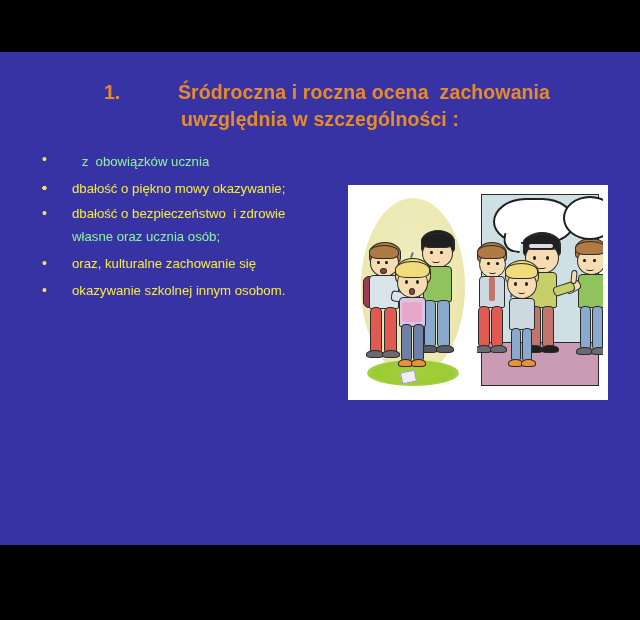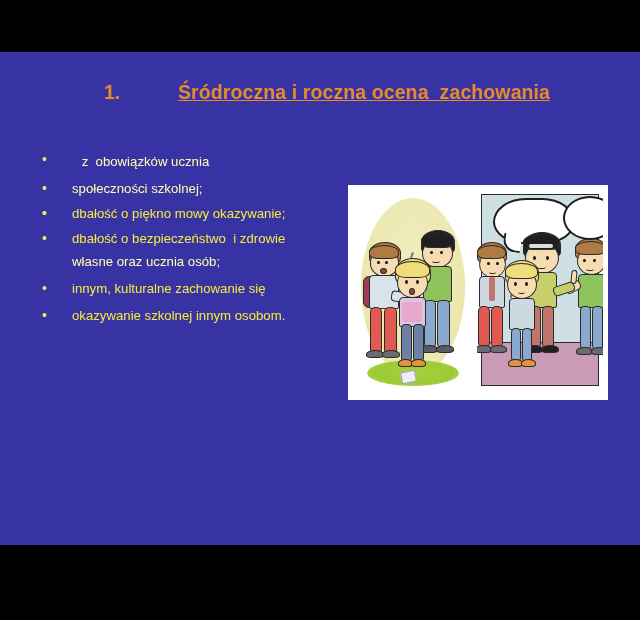--- a/index.html
+++ b/index.html
@@ -53,21 +53,20 @@
     color: #E28B33;
     font-weight: bold;
     font-size: 19.5px;
     line-height: 27px;
     letter-spacing: 0.1px;
     text-shadow: 0 0 1px rgba(140,70,10,0.45);
     white-space: pre;
   }
   #title-line-1 {
     padding-left: 14px;
-    text-decoration: underline;
   }
   .title-number {
     display: inline-block;
     width: 74px;
     text-align: left;
     color: #E28B33;
   }
 
   
   #bullet-list {
@@ -91,21 +90,21 @@
   }
   .bullet-text {
     color: #F2E84E;
     font-size: 13.2px;
     line-height: 21px;
     font-weight: normal;
     white-space: pre-wrap;
     text-shadow: 0 0 1px rgba(120,110,0,0.35);
   }
   .bullet-cont {
-    color: #fef9c3;
+    color: #86efac;
     font-size: 13.2px;
     line-height: 21px;
     white-space: pre-wrap;
     text-shadow: 0 0 1px rgba(120,110,0,0.35);
     padding-left: 34px;
     display: block;
   }
   .bullet-cont.indent-extra { padding-left: 40px; }
 
   
@@ -289,52 +288,52 @@
 <body>
 
 <div id="slide-frame">
 
   <div id="bar-top"></div>
 
   <div id="slide-canvas">
 
     <div id="title-block">
       <div class="title-line" id="title-line-1"><span class="title-number">1.</span><span>Śródroczna i roczna ocena  zachowania</span></div>
+      <div class="title-line">uwzględnia w szczególności :</div>
     </div>
 
     <div id="bullet-list">
 
       <div class="bullet-item">
         <span class="bullet-marker">•</span>
       </div>
       <span class="bullet-cont indent-extra"> z  obowiązków ucznia</span>
 
       <div class="bullet-item" style="margin-top:6px;">
         <span class="bullet-marker">•</span>
       </div>
-      <span class="bullet-cont">społeczności szkolnej;</span>
 
       <div class="bullet-item" style="margin-top:4px;">
         <span class="bullet-marker">•</span>
       </div>
 
       <div class="bullet-item" style="margin-top:4px;">
         <span class="bullet-marker">•</span>
         <span class="bullet-text">dbałość o piękno mowy okazywanie;</span>
       </div>
 
       <div class="bullet-item" style="margin-top:4px;">
         <span class="bullet-marker">•</span>
         <span class="bullet-text">dbałość o bezpieczeństwo  i zdrowie</span>
       </div>
       <span class="bullet-cont">własne oraz ucznia osób;</span>
 
       <div class="bullet-item" style="margin-top:6px;">
         <span class="bullet-marker">•</span>
-        <span class="bullet-text">innym, kulturalne zachowanie się</span>
+        <span class="bullet-text">oraz, kulturalne zachowanie się</span>
       </div>
 
       <div class="bullet-item" style="margin-top:6px;">
         <span class="bullet-marker">•</span>
         <span class="bullet-text">okazywanie szkolnej innym osobom.</span>
       </div>
 
     </div>
 
     <div id="illustration">

